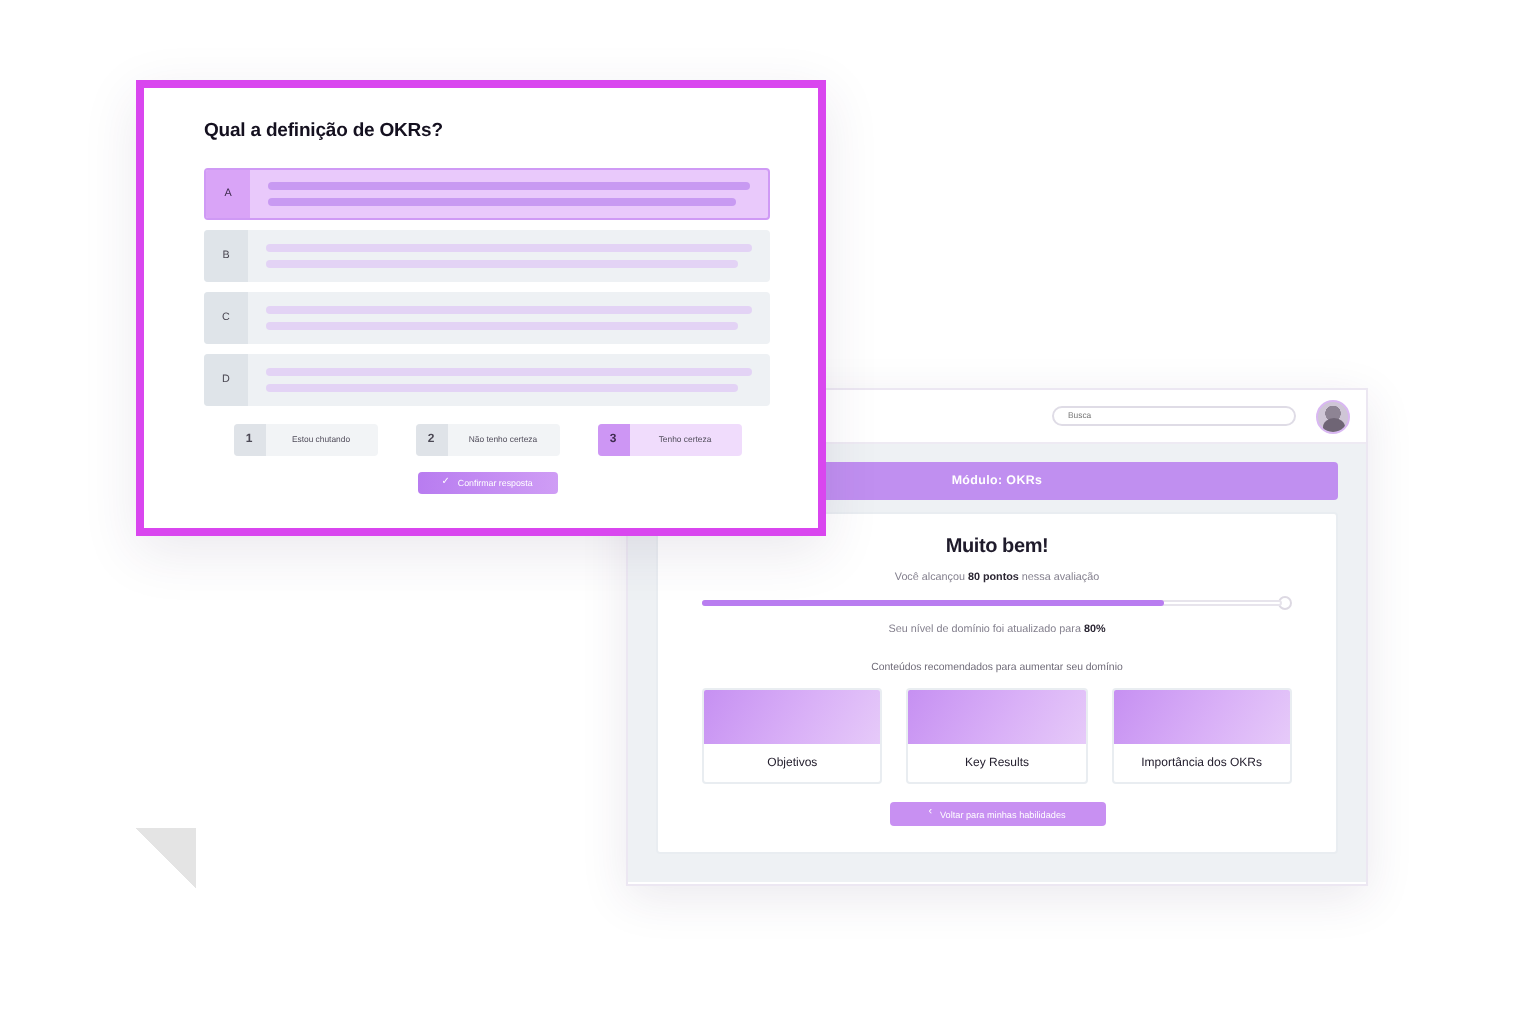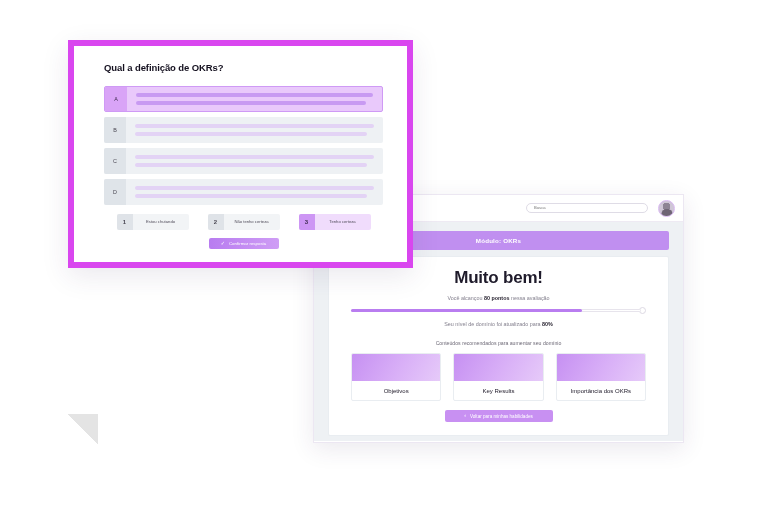--- a/index.html
+++ b/index.html
@@ -107,21 +107,21 @@
   #result-card {
     margin-top: 6px;
     background: #ffffff;
     border: 1px solid #e9edf1;
     border-radius: 2px;
     padding: 11px 22px 13px 22px;
     box-sizing: border-box;
   }
   #result-title {
     text-align: center;
-    font-size: 17px;
+    font-size: 10px;
     font-weight: bold;
     color: #1f1b2b;
     letter-spacing: -0.2px;
   }
   .result-sub {
     text-align: center;
     font-size: 5.4px;
     color: #84808e;
     margin-top: 7px;
   }
@@ -216,21 +216,21 @@
   }
 
   
   #quiz-card {
     position: absolute;
     left: 68px;
     top: 40px;
     width: 345px;
     height: 228px;
     background: #ffffff;
-    border: 6px solid #d946ef;
+    border: 4px solid #d946ef;
     box-shadow: 0 8px 26px rgba(60, 40, 90, 0.10);
     padding: 16px 24px 0 30px;
     box-sizing: border-box;
   }
   #quiz-title {
     font-size: 9.5px;
     font-weight: bold;
     color: #14101f;
     letter-spacing: -0.1px;
   }

